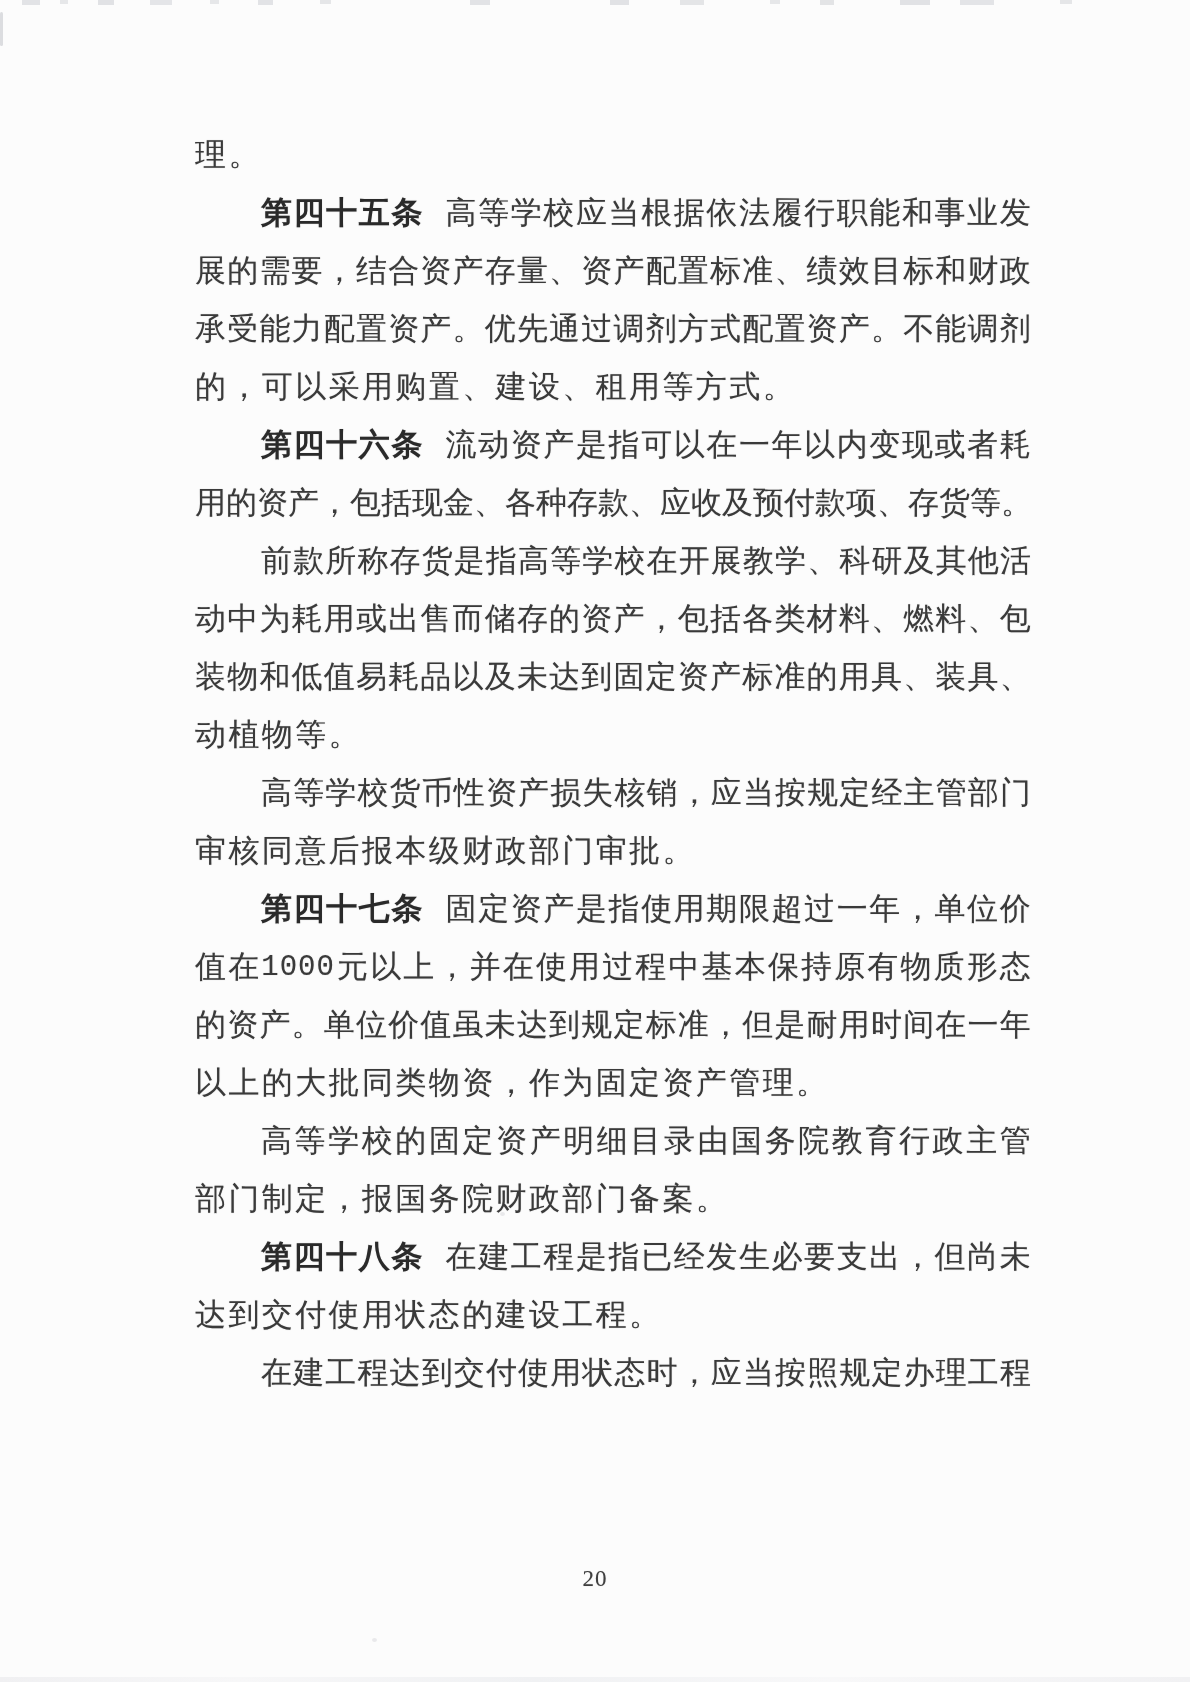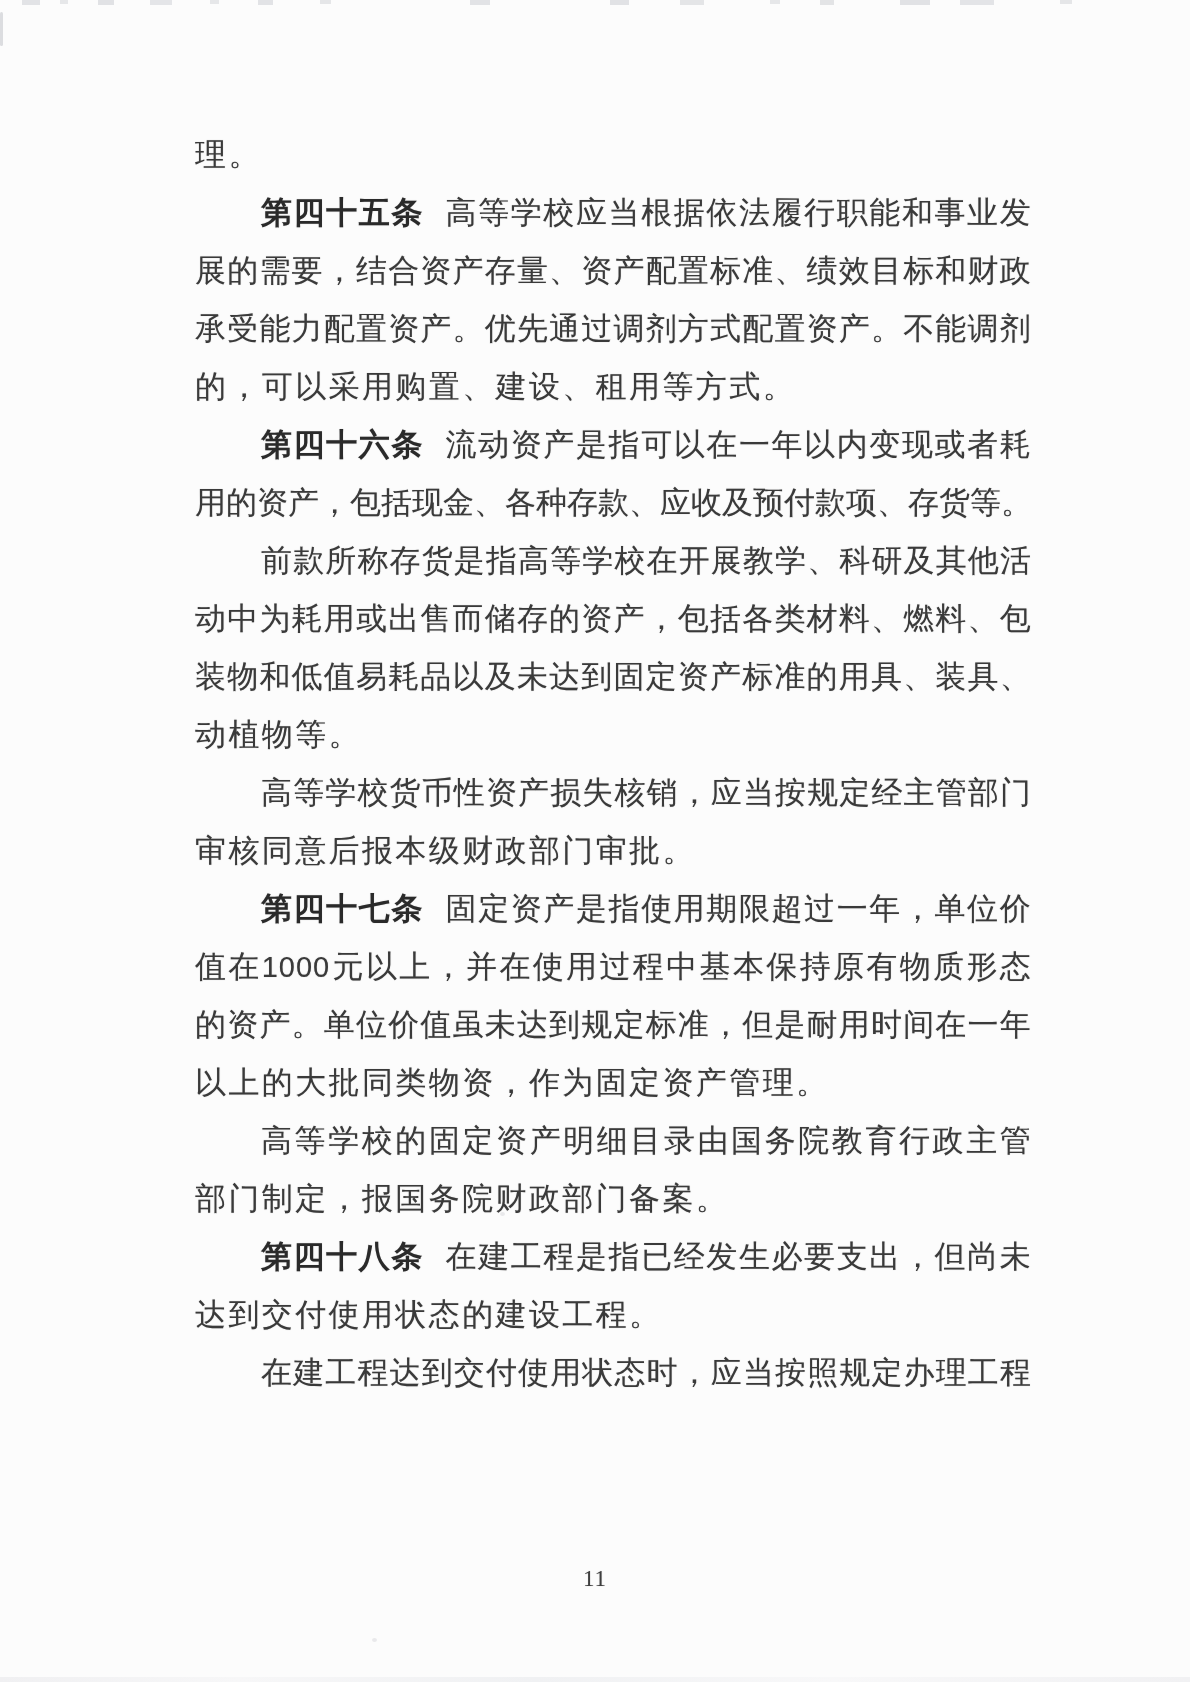--- a/index.html
+++ b/index.html
@@ -71,21 +71,21 @@
     font-size: 31px;
     text-shadow: 0 0 1px rgba(70,70,70,0.38);
     white-space: pre;
   }
   .line.indent { padding-left: 66px; }
   .line.justify { justify-content: space-between; }
   .line:not(.justify) .ch { margin-right: 2.4px; }
   .ch { display: inline-block; }
   .ch.bold { font-weight: 700; color: #2a2a2a; }
   .ch.latin {
-    font-family: Liberation Sans, sans-serif;
+    font-family: Liberation Mono, monospace;
     font-size: 29px;
     letter-spacing: 1px;
   }
   .ch.gap { width: 20px; }
 
   .page-number {
     position: absolute;
     top: 1566px;
     left: 0;
     width: 100%;
@@ -123,16 +123,16 @@
       <div class="line justify"><span class="ch">值</span><span class="ch">在</span><span class="ch latin">1000</span><span class="ch">元</span><span class="ch">以</span><span class="ch">上</span><span class="ch">，</span><span class="ch">并</span><span class="ch">在</span><span class="ch">使</span><span class="ch">用</span><span class="ch">过</span><span class="ch">程</span><span class="ch">中</span><span class="ch">基</span><span class="ch">本</span><span class="ch">保</span><span class="ch">持</span><span class="ch">原</span><span class="ch">有</span><span class="ch">物</span><span class="ch">质</span><span class="ch">形</span><span class="ch">态</span></div>
       <div class="line justify"><span class="ch">的</span><span class="ch">资</span><span class="ch">产</span><span class="ch">。</span><span class="ch">单</span><span class="ch">位</span><span class="ch">价</span><span class="ch">值</span><span class="ch">虽</span><span class="ch">未</span><span class="ch">达</span><span class="ch">到</span><span class="ch">规</span><span class="ch">定</span><span class="ch">标</span><span class="ch">准</span><span class="ch">，</span><span class="ch">但</span><span class="ch">是</span><span class="ch">耐</span><span class="ch">用</span><span class="ch">时</span><span class="ch">间</span><span class="ch">在</span><span class="ch">一</span><span class="ch">年</span></div>
       <div class="line"><span class="ch">以</span><span class="ch">上</span><span class="ch">的</span><span class="ch">大</span><span class="ch">批</span><span class="ch">同</span><span class="ch">类</span><span class="ch">物</span><span class="ch">资</span><span class="ch">，</span><span class="ch">作</span><span class="ch">为</span><span class="ch">固</span><span class="ch">定</span><span class="ch">资</span><span class="ch">产</span><span class="ch">管</span><span class="ch">理</span><span class="ch">。</span></div>
       <div class="line indent justify"><span class="ch">高</span><span class="ch">等</span><span class="ch">学</span><span class="ch">校</span><span class="ch">的</span><span class="ch">固</span><span class="ch">定</span><span class="ch">资</span><span class="ch">产</span><span class="ch">明</span><span class="ch">细</span><span class="ch">目</span><span class="ch">录</span><span class="ch">由</span><span class="ch">国</span><span class="ch">务</span><span class="ch">院</span><span class="ch">教</span><span class="ch">育</span><span class="ch">行</span><span class="ch">政</span><span class="ch">主</span><span class="ch">管</span></div>
       <div class="line"><span class="ch">部</span><span class="ch">门</span><span class="ch">制</span><span class="ch">定</span><span class="ch">，</span><span class="ch">报</span><span class="ch">国</span><span class="ch">务</span><span class="ch">院</span><span class="ch">财</span><span class="ch">政</span><span class="ch">部</span><span class="ch">门</span><span class="ch">备</span><span class="ch">案</span><span class="ch">。</span></div>
       <div class="line indent justify"><span class="ch bold">第</span><span class="ch bold">四</span><span class="ch bold">十</span><span class="ch bold">八</span><span class="ch bold">条</span><span class="ch gap"></span><span class="ch">在</span><span class="ch">建</span><span class="ch">工</span><span class="ch">程</span><span class="ch">是</span><span class="ch">指</span><span class="ch">已</span><span class="ch">经</span><span class="ch">发</span><span class="ch">生</span><span class="ch">必</span><span class="ch">要</span><span class="ch">支</span><span class="ch">出</span><span class="ch">，</span><span class="ch">但</span><span class="ch">尚</span><span class="ch">未</span></div>
       <div class="line"><span class="ch">达</span><span class="ch">到</span><span class="ch">交</span><span class="ch">付</span><span class="ch">使</span><span class="ch">用</span><span class="ch">状</span><span class="ch">态</span><span class="ch">的</span><span class="ch">建</span><span class="ch">设</span><span class="ch">工</span><span class="ch">程</span><span class="ch">。</span></div>
       <div class="line indent justify"><span class="ch">在</span><span class="ch">建</span><span class="ch">工</span><span class="ch">程</span><span class="ch">达</span><span class="ch">到</span><span class="ch">交</span><span class="ch">付</span><span class="ch">使</span><span class="ch">用</span><span class="ch">状</span><span class="ch">态</span><span class="ch">时</span><span class="ch">，</span><span class="ch">应</span><span class="ch">当</span><span class="ch">按</span><span class="ch">照</span><span class="ch">规</span><span class="ch">定</span><span class="ch">办</span><span class="ch">理</span><span class="ch">工</span><span class="ch">程</span></div>
     </div>
 
-  <div class="page-number">11</div>
+  <div class="page-number">20</div>
 
   <div class="bottom-edge"></div>
 </div>
 
 </body></html>

